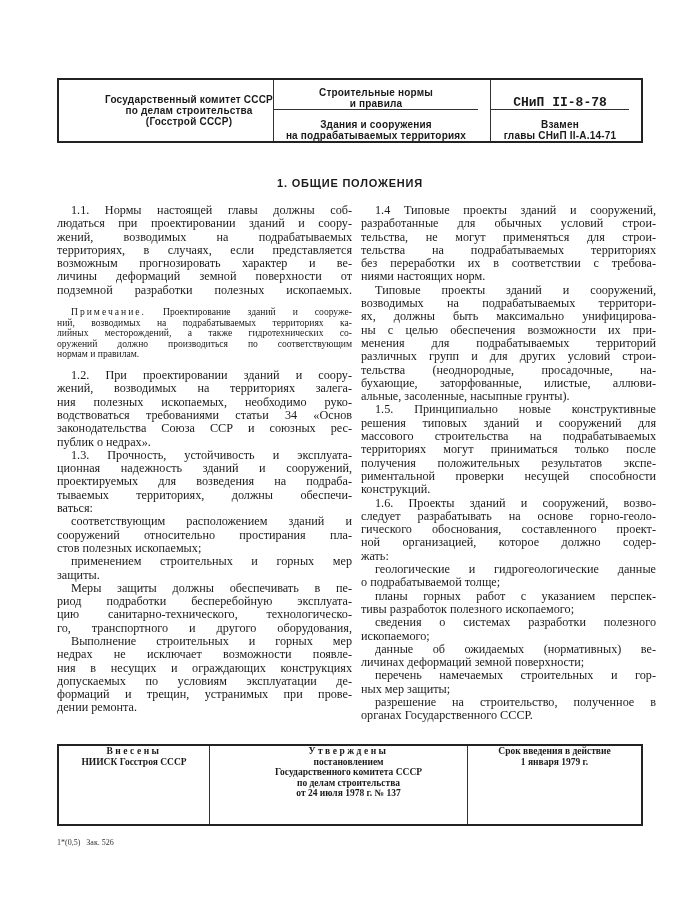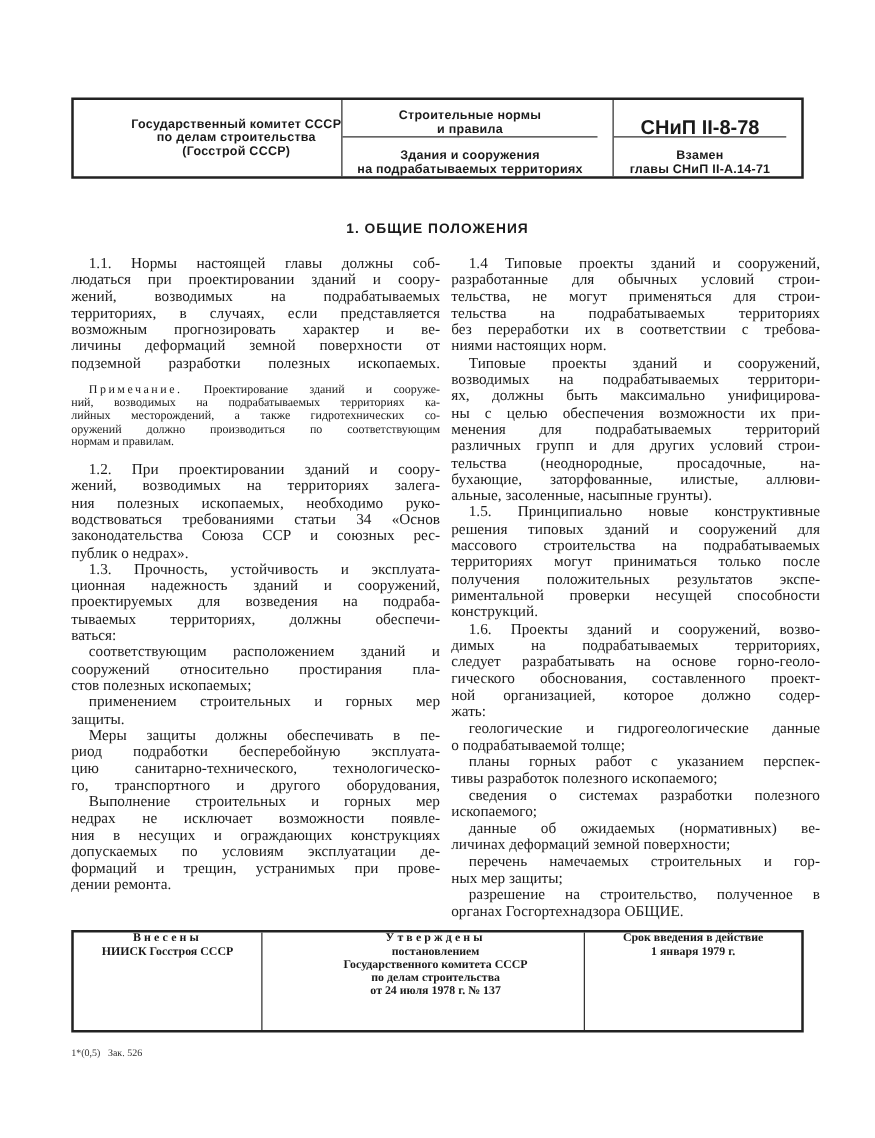--- a/index.html
+++ b/index.html
@@ -9,21 +9,21 @@
                border-top: 2px solid #222; border-bottom: 2px solid #222;
                border-left: 2px solid #222; border-right: 2px solid #222; box-sizing: border-box; }
   .hdr-col { position: absolute; top: 0; bottom: 0; box-sizing: border-box; }
   .hdr-c1 { left: 0; width: 215px; border-right: 1px solid #333; display: flex; align-items: center; justify-content: flex-end; }
   .hdr-c2 { left: 215px; width: 217px; border-right: 1px solid #333; }
   .hdr-c3 { left: 432px; right: 0; }
   .hdr-cell { position: absolute; left: 0; right: 12px; display: flex; align-items: flex-end; justify-content: center; text-align: center; }
   .hdr-top { top: 0; height: 29px; border-bottom: 1px solid #333; }
   .hdr-bot { top: 29px; bottom: 0; }
   .bold-sm { font-family: "Liberation Sans", "DejaVu Sans", sans-serif; font-weight: bold; font-size: 10px; line-height: 11px; letter-spacing: 0.2px; }
-  .bold-md { font-family: Liberation Sans, sans-serif; font-weight: bold; font-size: 16px; line-height: 12px; }
+  .bold-md { font-family: Liberation Mono, monospace; font-weight: bold; font-size: 13px; line-height: 12px; }
   .line { display: block; white-space: nowrap; }
 
   .section-title { position: absolute; left: 0; width: 700px; top: 177px; text-align: center;
                    font-family: "Liberation Sans", "DejaVu Sans", sans-serif; font-weight: bold; font-size: 11px; letter-spacing: 0.8px; }
 
   .col { position: absolute; top: 204px; width: 295px; font-size: 12.2px; line-height: 13.3px; }
   .col-left { left: 57px; }
   .col-right { left: 361px; }
   .note { margin: 10px 0 9px 0; text-align: justify; text-indent: 14px; font-size: 9.6px; line-height: 10.6px; }
   .note .spaced { letter-spacing: 2px; }
@@ -167,21 +167,20 @@
     <span class="l">решения типовых зданий и сооружений для</span>
     <span class="l">массового строительства на подрабатываемых</span>
     <span class="l">территориях могут приниматься только после</span>
     <span class="l">получения положительных результатов экспе-</span>
     <span class="l">риментальной проверки несущей способности</span>
     <span class="l last">конструкций.</span>
   </div>
 
   <div>
     <span class="l ind">1.6. Проекты зданий и сооружений, возво-</span>
-    <span class="l">димых на подрабатываемых территориях,</span>
     <span class="l">следует разрабатывать на основе горно-геоло-</span>
     <span class="l">гического обоснования, составленного проект-</span>
     <span class="l">ной организацией, которое должно содер-</span>
     <span class="l last">жать:</span>
   </div>
 
   <div>
     <div>
       <span class="l ind">геологические и гидрогеологические данные</span>
       <span class="l last">о подрабатываемой толще;</span>
@@ -197,21 +196,21 @@
     <div>
       <span class="l ind">данные об ожидаемых (нормативных) ве-</span>
       <span class="l last">личинах деформаций земной поверхности;</span>
     </div>
     <div>
       <span class="l ind">перечень намечаемых строительных и гор-</span>
       <span class="l last">ных мер защиты;</span>
     </div>
     <div>
       <span class="l ind">разрешение на строительство, полученное в</span>
-      <span class="l last">органах Госгортехнадзора ОБЩИЕ.</span>
+      <span class="l last">органах Государственного СССР.</span>
     </div>
   </div>
 </div>
 
 <div class="ftr-table">
   <div class="ftr-col ftr-c1">
     <div class="ftr-text">
       <span class="line spaced-title">Внесены</span>
       <span class="line">НИИСК Госстроя СССР</span>
     </div>

